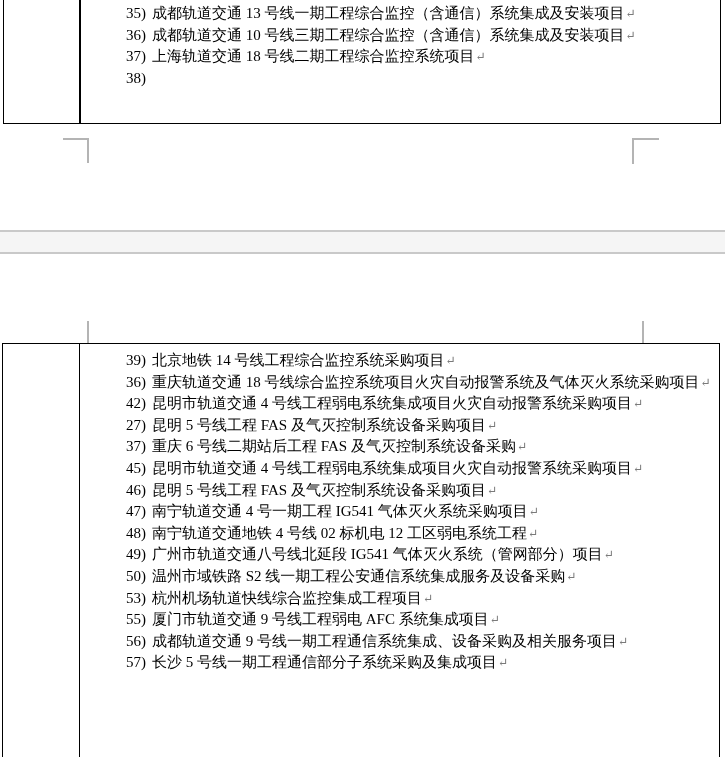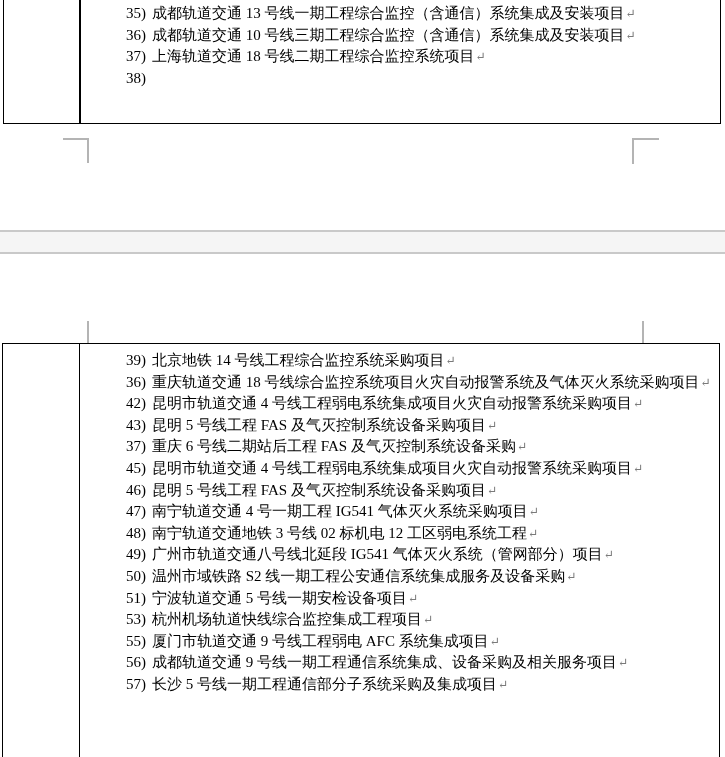--- a/index.html
+++ b/index.html
@@ -161,54 +161,51 @@
 
       <div class="item">
         <span class="num">36)</span><span class="txt">重庆轨道交通 18 号线综合监控系统项目火灾自动报警系统及气体灭火系统采购项目</span><span class="mark">↵</span>
       </div>
 
       <div class="item">
         <span class="num">42)</span><span class="txt">昆明市轨道交通 4 号线工程弱电系统集成项目火灾自动报警系统采购项目</span><span class="mark">↵</span>
       </div>
 
       <div class="item">
-        <span class="num">43)</span><span class="txt">昆明 5 号线工程 FAS 及气灭控制系统设备采购项目</span><span class="mark">↵</span>
+        <span class="num">27)</span><span class="txt">昆明 5 号线工程 FAS 及气灭控制系统设备采购项目</span><span class="mark">↵</span>
       </div>
 
       <div class="item">
         <span class="num">37)</span><span class="txt">重庆 6 号线二期站后工程 FAS 及气灭控制系统设备采购</span><span class="mark">↵</span>
       </div>
 
       <div class="item">
         <span class="num">45)</span><span class="txt">昆明市轨道交通 4 号线工程弱电系统集成项目火灾自动报警系统采购项目</span><span class="mark">↵</span>
       </div>
 
       <div class="item">
         <span class="num">46)</span><span class="txt">昆明 5 号线工程 FAS 及气灭控制系统设备采购项目</span><span class="mark">↵</span>
       </div>
 
       <div class="item">
         <span class="num">47)</span><span class="txt">南宁轨道交通 4 号一期工程 IG541 气体灭火系统采购项目</span><span class="mark">↵</span>
       </div>
 
       <div class="item">
-        <span class="num">48)</span><span class="txt">南宁轨道交通地铁 3 号线 02 标机电 12 工区弱电系统工程</span><span class="mark">↵</span>
+        <span class="num">48)</span><span class="txt">南宁轨道交通地铁 4 号线 02 标机电 12 工区弱电系统工程</span><span class="mark">↵</span>
       </div>
 
       <div class="item">
         <span class="num">49)</span><span class="txt">广州市轨道交通八号线北延段 IG541 气体灭火系统（管网部分）项目</span><span class="mark">↵</span>
       </div>
 
       <div class="item">
         <span class="num">50)</span><span class="txt">温州市域铁路 S2 线一期工程公安通信系统集成服务及设备采购</span><span class="mark">↵</span>
       </div>
 
-      <div class="item">
-        <span class="num">51)</span><span class="txt">宁波轨道交通 5 号线一期安检设备项目</span><span class="mark">↵</span>
-      </div>
 
 
       <div class="item">
         <span class="num">53)</span><span class="txt">杭州机场轨道快线综合监控集成工程项目</span><span class="mark">↵</span>
       </div>
 
 
       <div class="item">
         <span class="num">55)</span><span class="txt">厦门市轨道交通 9 号线工程弱电 AFC 系统集成项目</span><span class="mark">↵</span>
       </div>

